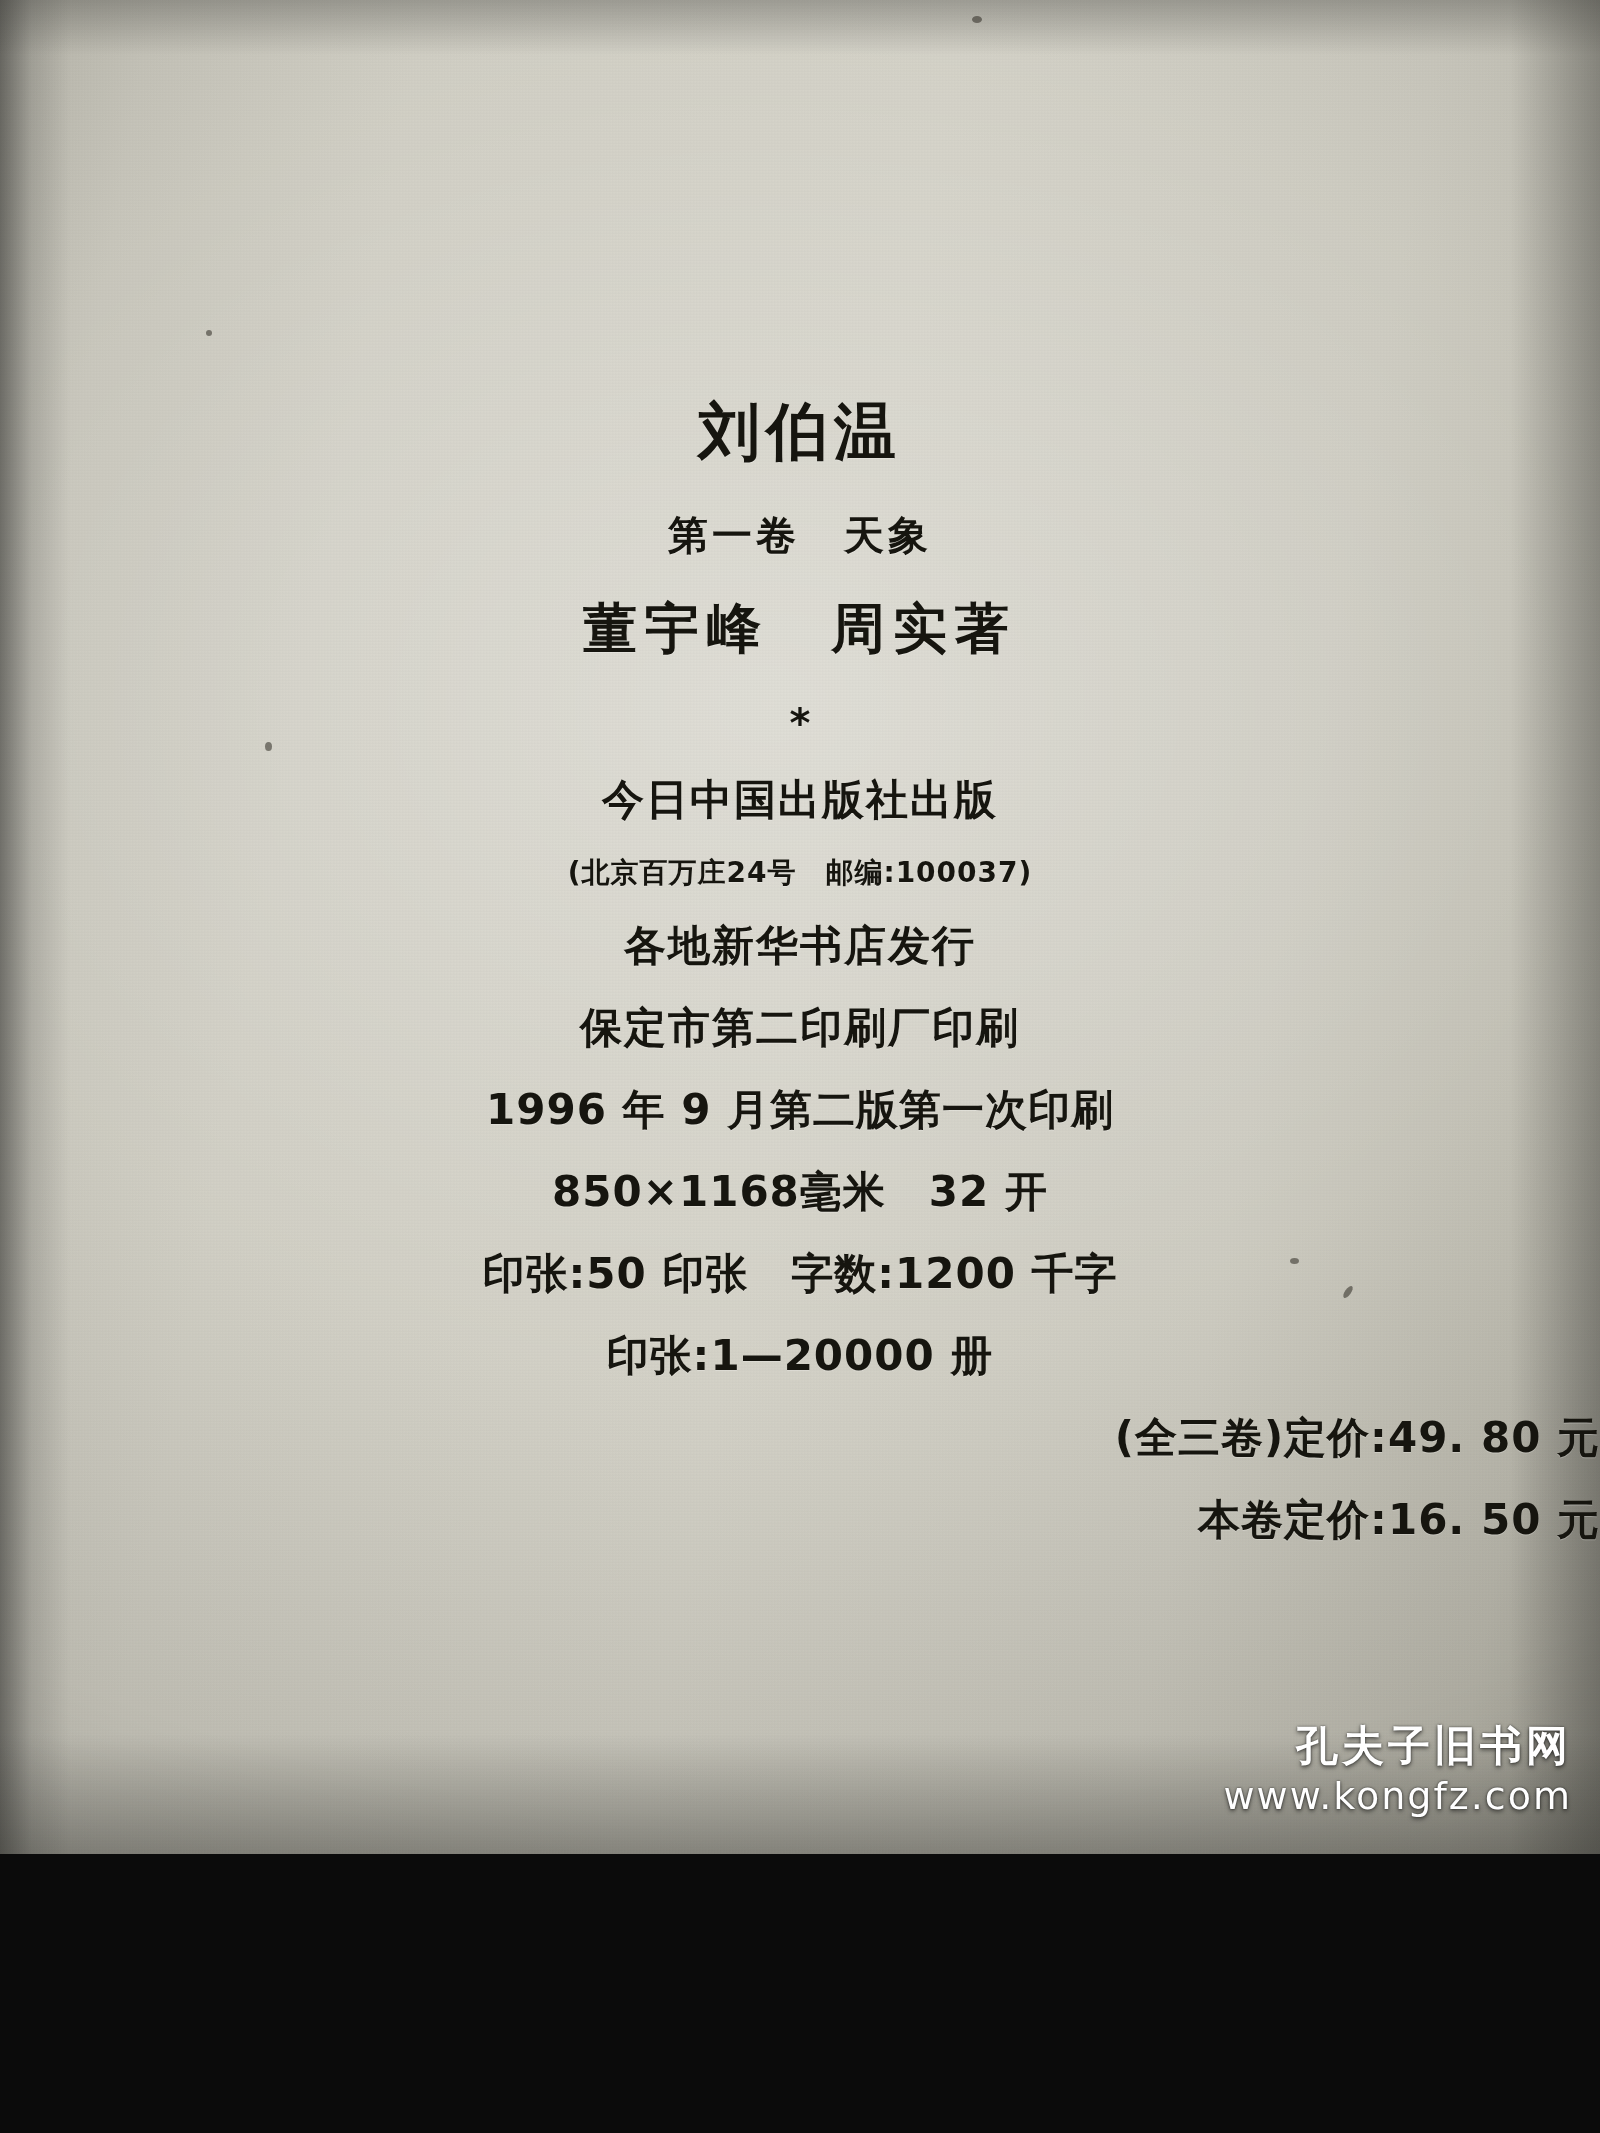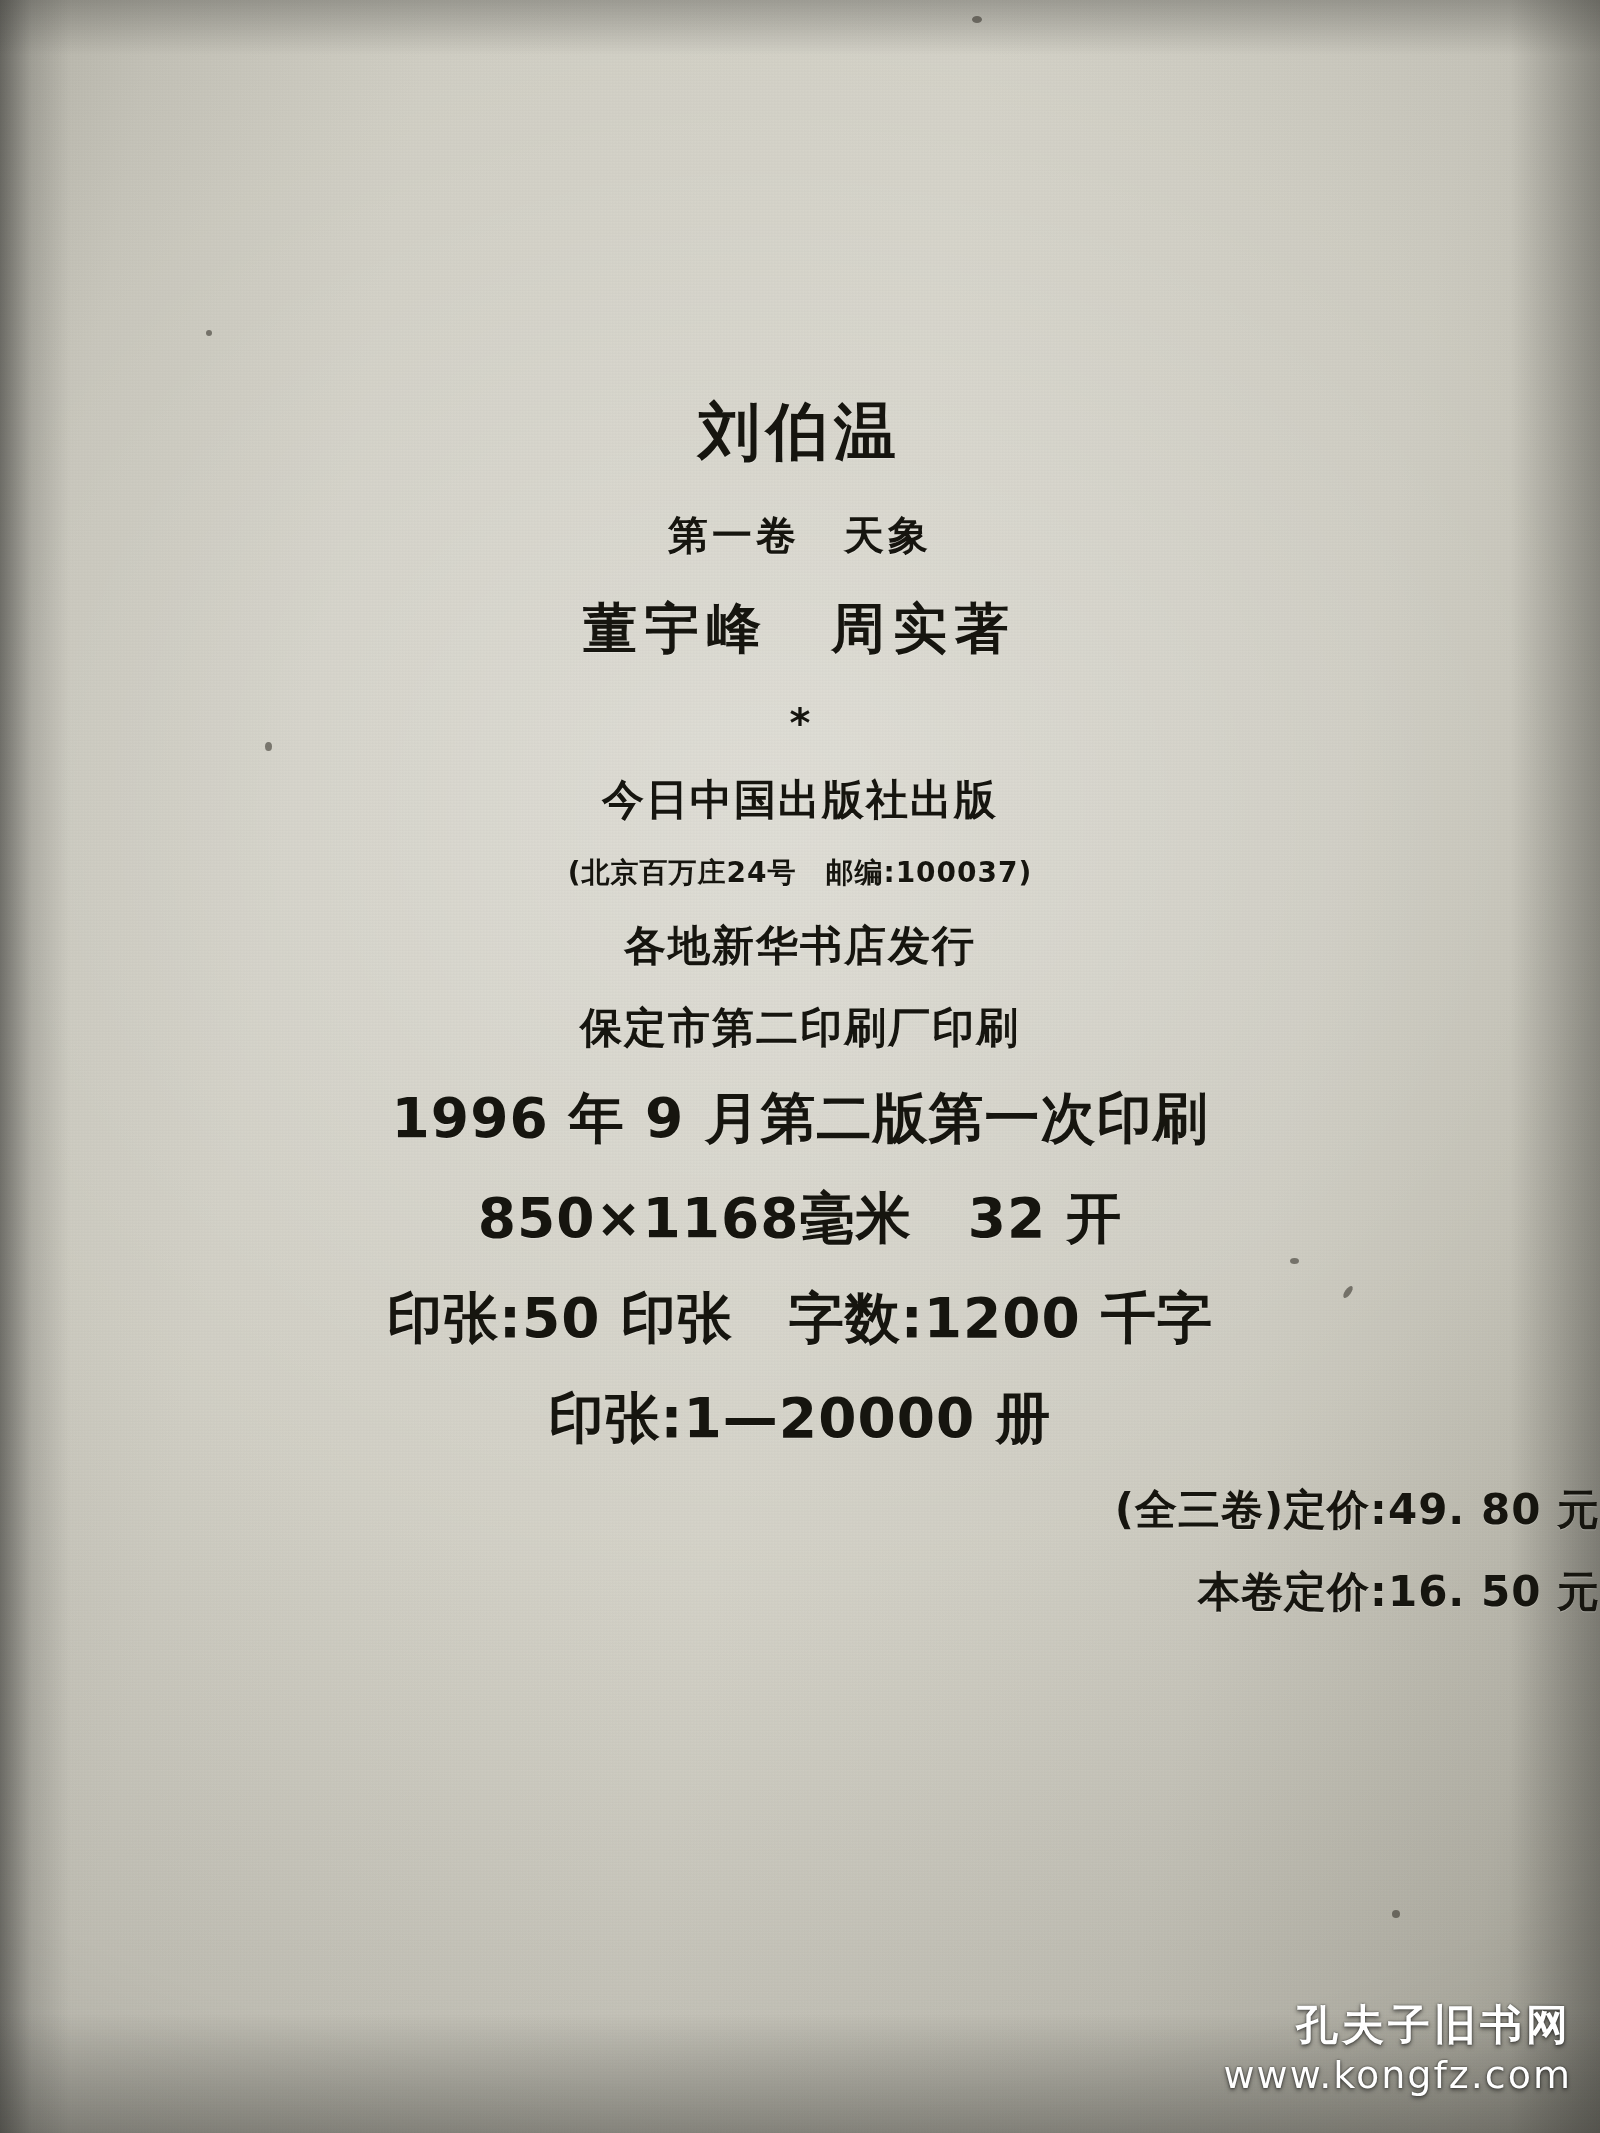--- a/index.html
+++ b/index.html
@@ -3,21 +3,21 @@
 <meta charset="utf-8">
 <style>
   html, body {
     margin: 0;
     padding: 0;
     background: #0b0b0b;
   }
   .page {
     position: relative;
     width: 1600px;
-    height: 2133px;
+    height: 1854px;
     overflow: hidden;
     background: #c9c6bb;
     font-family: "DejaVu Sans", sans-serif;
   }
   
   .paper {
     position: absolute;
     inset: 0;
     background:
       radial-gradient(ellipse 120% 80% at 48% 38%, rgba(255,255,255,0.30) 0%, rgba(255,255,255,0.05) 45%, rgba(0,0,0,0.08) 75%, rgba(0,0,0,0.22) 100%),
@@ -103,21 +103,21 @@
     font-size: 28px;
     letter-spacing: 1px;
     margin-bottom: 26px;
   }
   .dist, .printer {
     font-size: 42px;
     letter-spacing: 2px;
     margin-bottom: 26px;
   }
   .edition, .size, .sheets, .copies {
-    font-size: 55px;
+    font-size: 42px;
     letter-spacing: 1px;
     margin-bottom: 26px;
   }
   .isbn {
     font-size: 42px;
     letter-spacing: 2px;
     margin-bottom: 26px;
   }
   .price-set, .price-vol {
     font-size: 42px;

